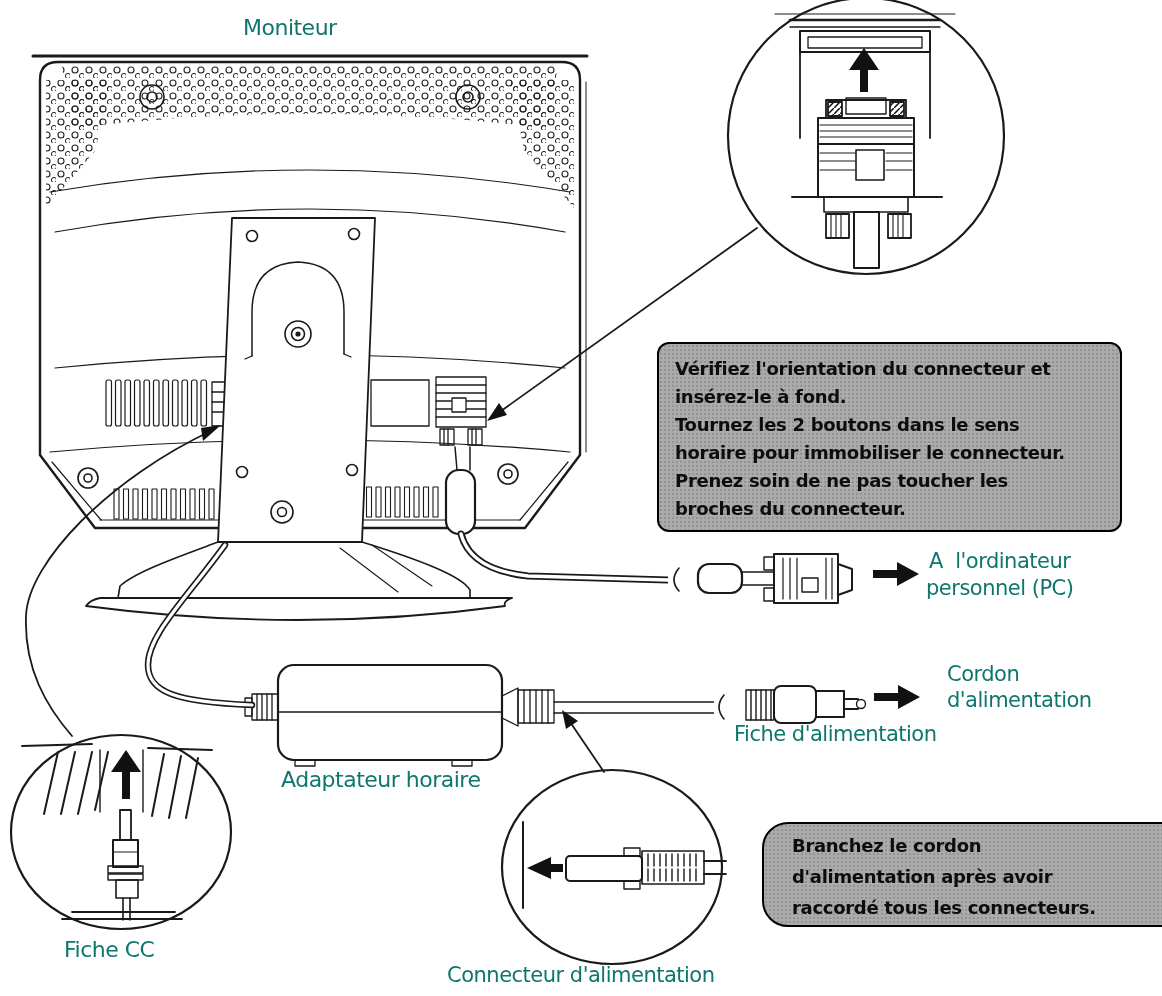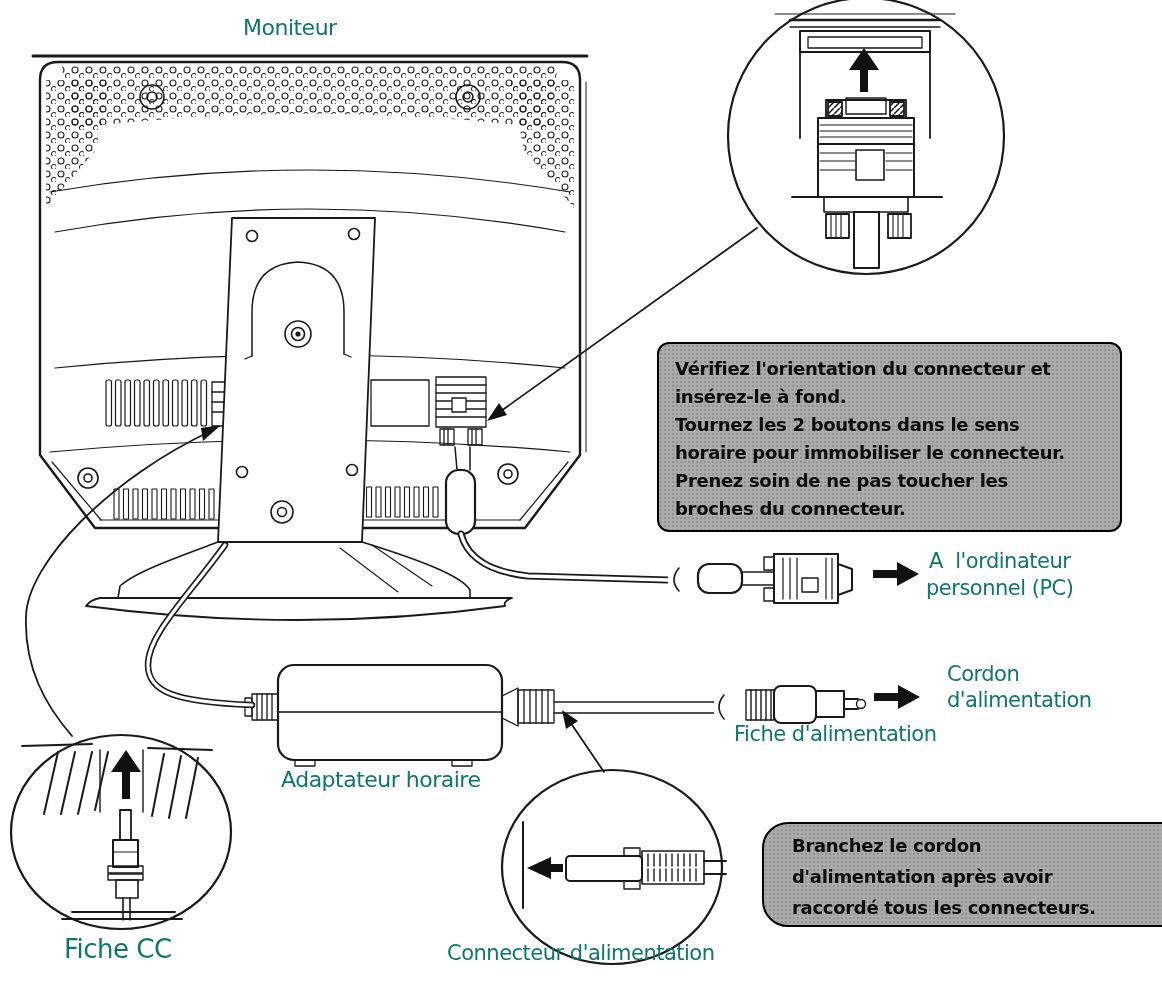--- a/index.html
+++ b/index.html
@@ -306,20 +306,20 @@
 personnel (PC)</div>
 
 
   <div class="lbl" style="left:947px;top:661px;line-height:26px;">Cordon
 d'alimentation</div>
 
   <div class="lbl" style="left:706px;top:721px;margin-left:28px;">Fiche d'alimentation</div>
 
   <div class="lbl" style="left:281px;top:766px;font-size:22px;">Adaptateur horaire</div>
 
-  <div class="lbl" style="left:64px;top:936px;font-size:26px;">Fiche CC</div>
-
-  <div class="lbl" style="left:447px;top:940px;">Connecteur d'alimentation</div>
+  <div class="lbl" style="left:64px;top:936px;font-size:22px;">Fiche CC</div>
+
+  <div class="lbl" style="left:447px;top:962px;">Connecteur d'alimentation</div>
 
   <div class="note note2">Branchez le cordon
 d'alimentation après avoir
 raccordé tous les connecteurs.</div>
 </div>
 
 </body></html>

